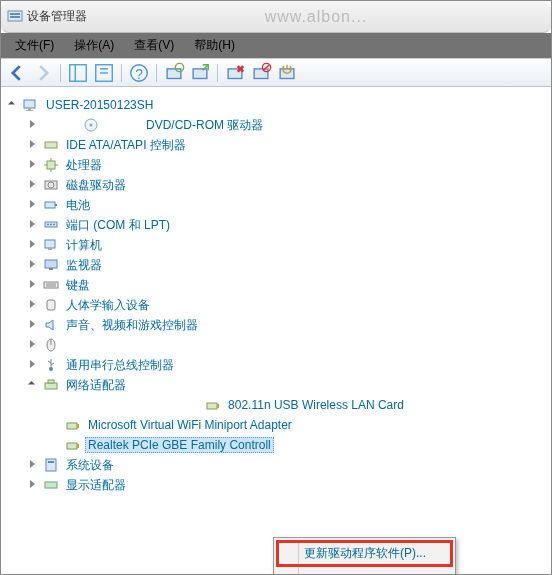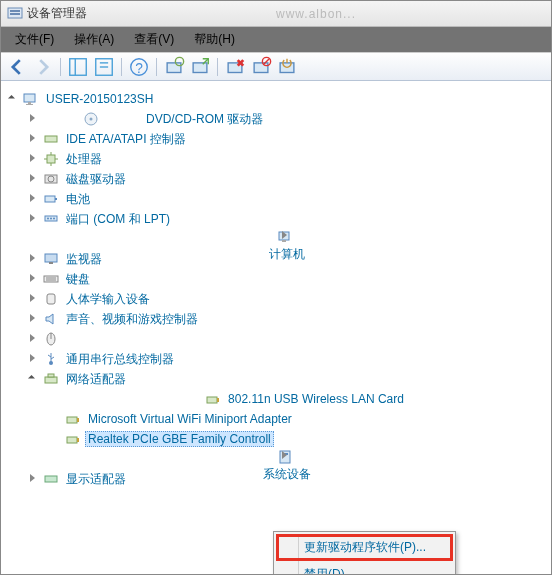--- a/index.html
+++ b/index.html
@@ -1,25 +1,26 @@
 <!DOCTYPE html>
 <html><head>
 <meta charset="utf-8">
 <style>
   * { box-sizing: border-box; font-family: "Microsoft YaHei", "SimSun", Tahoma, sans-serif; }
   body { margin: 0; background: #fff; width: 552px; height: 575px; overflow: hidden; border: 1px solid #888; font-size: 12px; }
   .titlebar {
-    height: 26px;
+    height: 32px;
     background: linear-gradient(to bottom, #f4f4f4, #e5e5e5);
     display: flex; align-items: center; padding: 0 6px;
     border-bottom: 1px solid #bbb;
+    border-radius: 8px;
   }
   .titlebar .app-icon { width:16px; height:16px; margin-right:4px; }
   .titlebar .title { color:#333; }
-  .titlebar .blur { flex:1; color:#bbb; font-size:12px; text-align:center; letter-spacing:1px; overflow:hidden; white-space:nowrap;}
+  .titlebar .blur { flex:1; color:#bbb; font-size:16px; text-align:center; letter-spacing:1px; overflow:hidden; white-space:nowrap;}
   .menubar {
     display:flex; gap:4px; padding:2px 6px; background:#737373; border-bottom:1px solid #ccc;
   }
   .menubar .mi { padding:2px 8px; cursor:default; }
   .toolbar {
     display:flex; gap:2px; padding:2px 4px;
     background:linear-gradient(to bottom,#fefefe,#e9eef5);
     border-bottom:1px solid #b7c4d6;
     height:28px; align-items:center;
   }
@@ -217,21 +218,21 @@
         <span class="ico">
           <svg viewBox="0 0 16 16">
             <rect x="2" y="5" width="12" height="5" fill="#d8e8f5" stroke="#5a8abf"></rect>
             <circle cx="5" cy="7.5" r="1" fill="#5a8abf"></circle>
             <circle cx="8" cy="7.5" r="1" fill="#5a8abf"></circle>
             <circle cx="11" cy="7.5" r="1" fill="#5a8abf"></circle>
           </svg>
         </span>
         <span class="lbl">端口 (COM 和 LPT)</span>
       </div>
-      <div class="node" style="padding-left: 22px; flex-direction: column;">
+      <div class="node" style="padding-left: 22px;">
         <span class="exp col"></span>
         <span class="ico">
           <svg viewBox="0 0 16 16">
             <rect x="2" y="3" width="10" height="8" fill="#d8e8f5" stroke="#5a8abf"></rect>
             <rect x="5" y="11" width="4" height="2" fill="#aaa"></rect>
           </svg>
         </span>
         <span class="lbl">计算机</span>
       </div>
       <div class="node" style="padding-left: 22px;">
@@ -326,21 +327,21 @@
       <div class="node" style="padding-left: 44px;">
         <span class="exp none"></span>
         <span class="ico">
           <svg viewBox="0 0 16 16">
             <rect x="2" y="6" width="10" height="6" fill="#d8e8c8" stroke="#7fa25c"></rect>
             <rect x="12" y="7" width="2" height="4" fill="#c9a23a"></rect>
           </svg>
         </span>
         <span class="lbl sel">Realtek PCIe GBE Family Controll</span>
       </div>
-      <div class="node" style="padding-left: 22px; flex-direction: column;">
+      <div class="node" style="padding-left: 22px;">
         <span class="exp col"></span>
         <span class="ico">
           <svg viewBox="0 0 16 16">
             <rect x="3" y="2" width="10" height="12" fill="#d8e8f5" stroke="#5a8abf"></rect>
             <rect x="5" y="4" width="6" height="2" fill="#5a8abf"></rect>
           </svg>
         </span>
         <span class="lbl">系统设备</span>
       </div>
       <div class="node" style="padding-left: 22px;">

